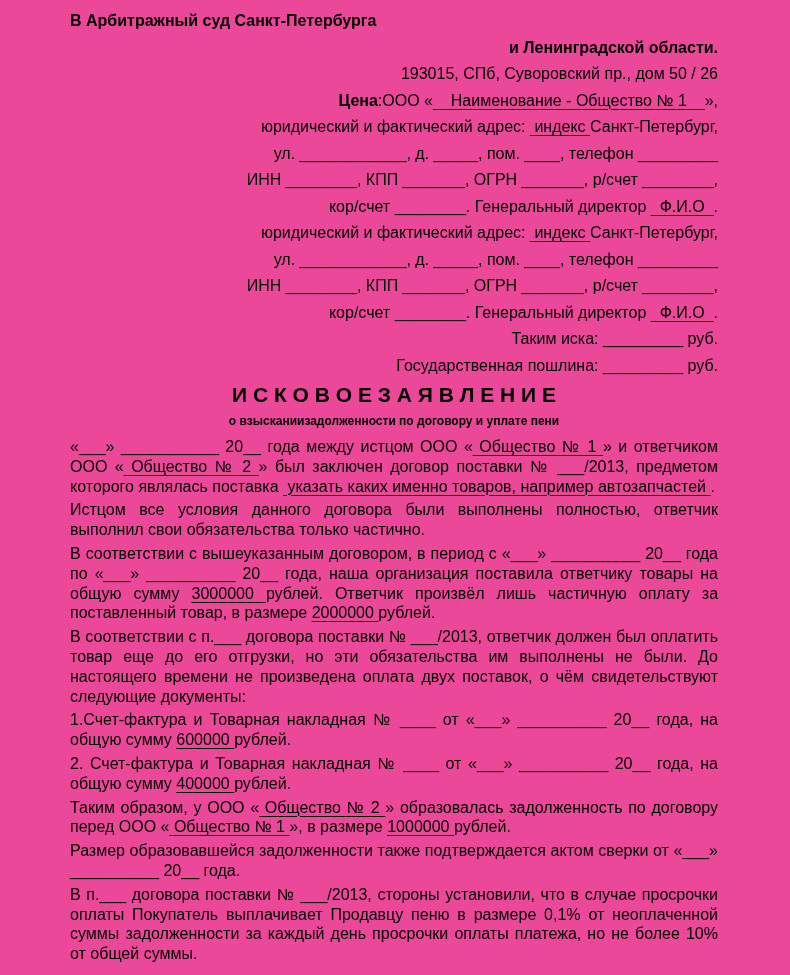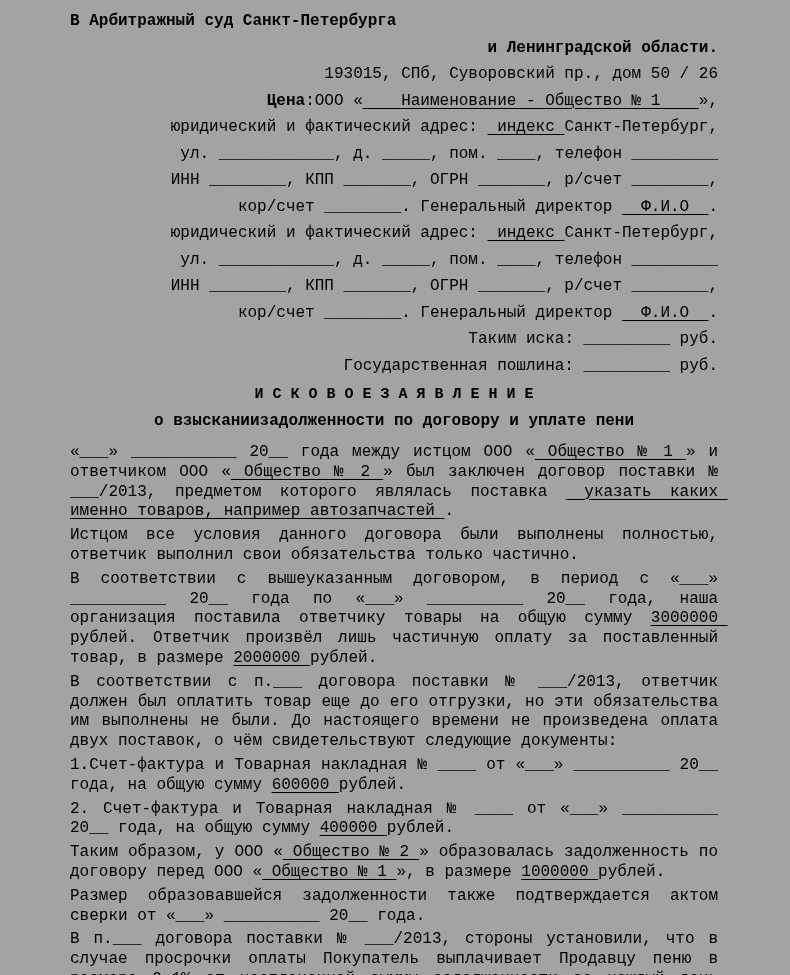--- a/index.html
+++ b/index.html
@@ -2,51 +2,51 @@
 <html lang="ru"><head>
 <meta charset="utf-8">
 <style>
   html, body { margin: 0; padding: 0; background: #ffffff; }
   .page {
     position: relative;
     width: 790px;
     height: 975px;
     box-sizing: border-box;
     padding: 8px 72px 0 70px;
-    background: #a3a3a3;
+    background: #ec4899;
     color: #000000;
-    font-family: Liberation Mono, monospace;
+    font-family: Liberation Sans, sans-serif;
     font-size: 16px;
     overflow: hidden;
   }
   .header { }
   .hline { line-height: 26.5px; white-space: nowrap; }
   .hline.left  { text-align: left; }
   .hline.right { text-align: right; }
   .b { font-weight: bold; }
   .u {
     text-decoration: underline;
     text-decoration-thickness: 1px;
     text-underline-offset: 3px;
     white-space: pre-wrap;
   }
   .title {
     text-align: center;
     font-weight: bold;
-    font-size: 15px;
+    font-size: 21px;
     line-height: 28px;
     margin-top: 2px;
   }
   .subtitle {
     text-align: center;
     font-weight: bold;
-    font-size: 16px;
+    font-size: 12px;
     line-height: 24px;
   }
-  .docbody { margin-top: 10px; }
+  .docbody { margin-top: 4px; }
   .para {
     margin: 4px 0 0 0;
     text-align: justify;
     line-height: 19.8px;
   }
 </style>
 </head>
 <body>
 
 <div class="page">

